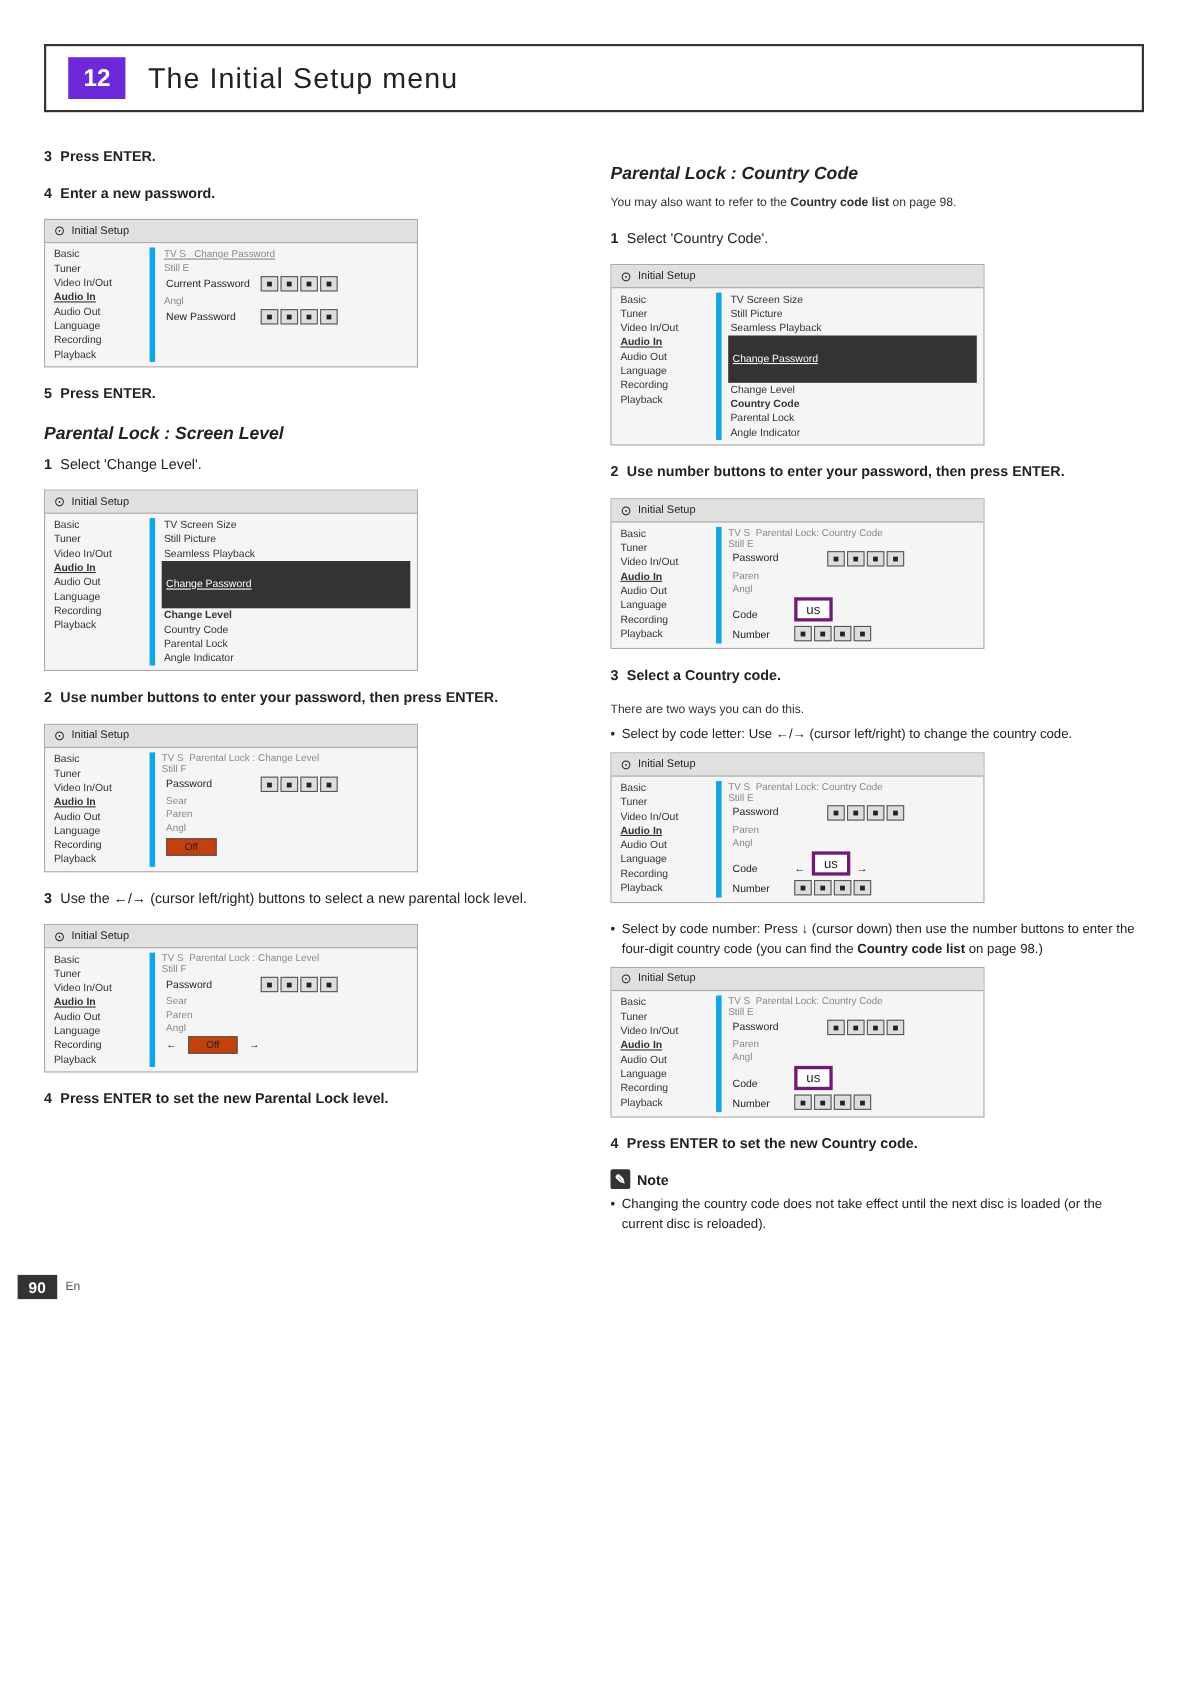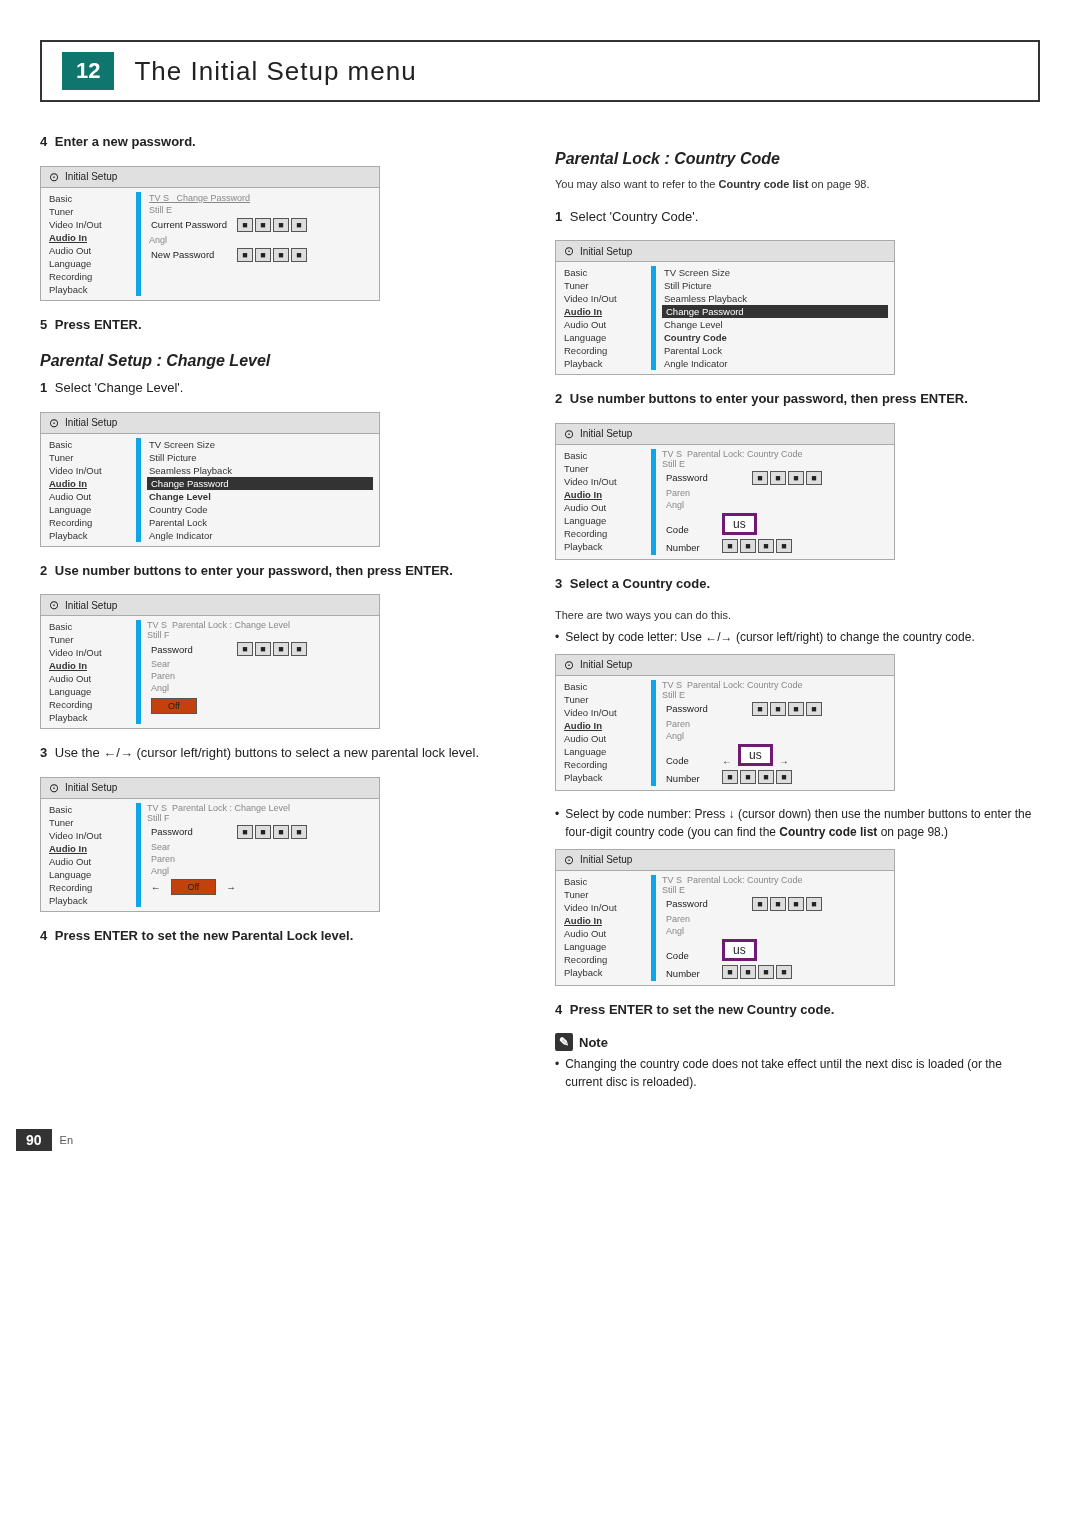--- a/index.html
+++ b/index.html
@@ -15,21 +15,21 @@
 
     
     .page-header {
       display: flex;
       align-items: center;
       border: 2px solid #333;
       margin: 40px 40px 30px 40px;
       padding: 10px 20px;
     }
     .page-number {
-      background: #0f766e;
+      background: #6d28d9;
       color: #fff;
       font-size: 22px;
       font-weight: bold;
       padding: 6px 14px;
       margin-right: 20px;
     }
     .page-title {
       font-size: 26px;
       font-weight: normal;
       letter-spacing: 1px;
@@ -111,21 +111,22 @@
       padding: 0 6px;
     }
     .menu-right-col .menu-item {
       padding: 1px 2px;
       font-size: 9.5px;
       color: #333;
     }
     .menu-right-col .menu-item.highlight {
       background: #333;
       color: #fff;
-      padding: 1px 4px;
+      padding: 16px 4px;
+      text-decoration: underline;
     }
     .menu-right-col .menu-item.selected {
       font-weight: bold;
     }
 
     
     .pw-row {
       display: flex;
       align-items: center;
       padding: 2px 4px;
@@ -264,20 +265,24 @@
 
 <div class="page-header">
   <div class="page-number">12</div>
   <div class="page-title">The Initial Setup menu</div>
 </div>
 
 <div class="content">
 
   <div class="col-left">
 
+    <div class="step">
+      <span class="step-num">3</span>
+      <span class="step-bold">Press ENTER.</span>
+    </div>
 
     <div class="step">
       <span class="step-num">4</span>
       <span class="step-bold">Enter a new password.</span>
     </div>
 
     <div class="menu-mock">
       <div class="menu-mock-header">
         <span class="icon-cd">⊙</span>
         <span>Initial Setup</span>
@@ -317,21 +322,21 @@
           </div>
         </div>
       </div>
     </div>
 
     <div class="step">
       <span class="step-num">5</span>
       <span class="step-bold">Press ENTER.</span>
     </div>
 
-    <div class="section-heading">Parental Setup : Change Level</div>
+    <div class="section-heading">Parental Lock : Screen Level</div>
 
     <div class="step">
       <span class="step-num">1</span>
       <span>Select 'Change Level'.</span>
     </div>
 
     <div class="menu-mock">
       <div class="menu-mock-header">
         <span class="icon-cd">⊙</span>
         <span>Initial Setup</span>

